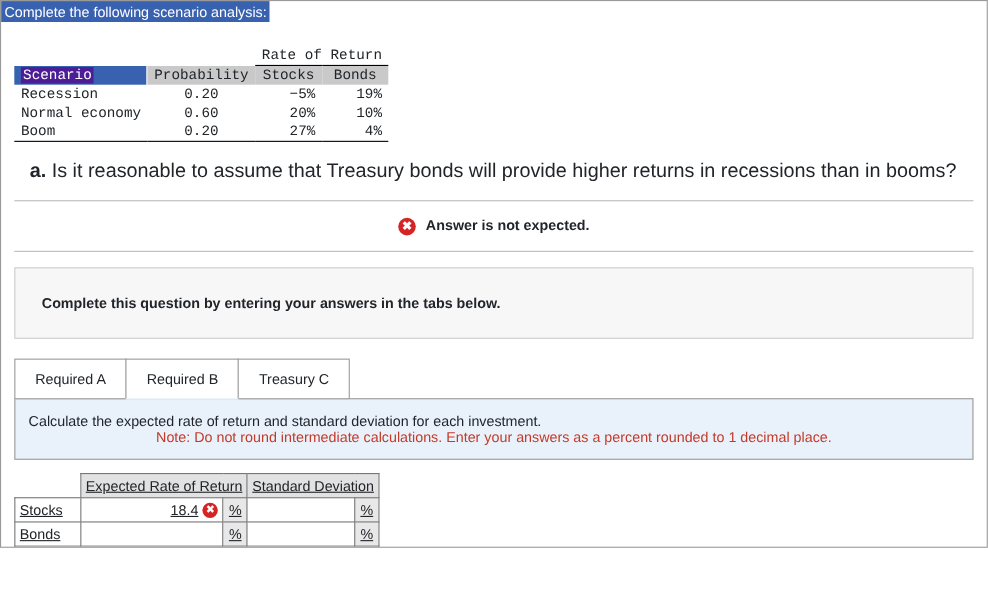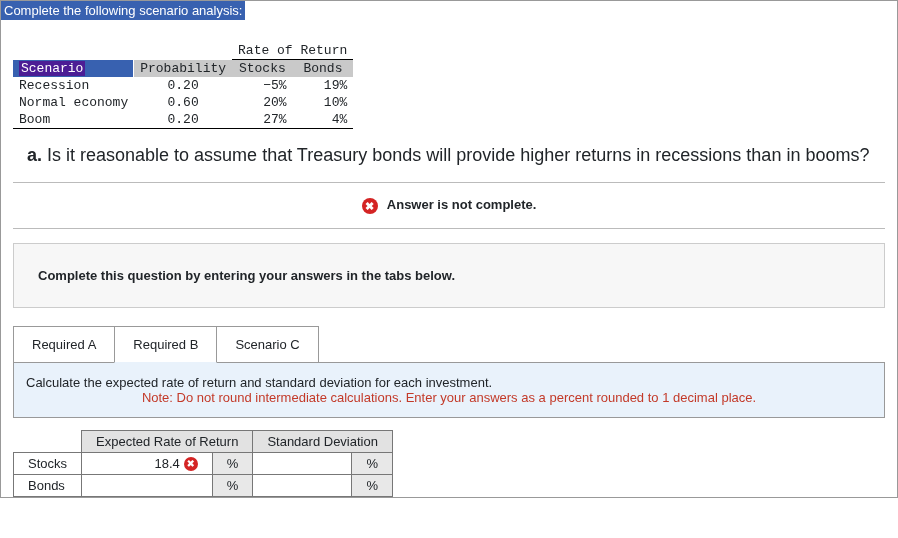--- a/index.html
+++ b/index.html
@@ -60,21 +60,21 @@
     .tab.active { border-bottom:1px solid #e9f2fb; font-weight:normal; position:relative; z-index:2;}
     .tab-panel {
       border:1px solid #999; margin-top:-1px; background:#e9f2fb;
       padding:12px; font-size:13px;
     }
     .tab-note { color:#c33a29;text-align:center; }
     .answer-table {
       border-collapse: collapse; margin-top:12px; font-size:13px;
     }
     .answer-table th, .answer-table td {
-      border:1px solid #777; padding:3px 14px; text-align:center;
+      border:1px solid #777; padding:3px 4px; text-align:center;text-decoration:underline;
     }
     .answer-table th { background:#e2e2e2; font-weight:normal; }
     .answer-table .row-label { text-align:left; background:#fff; font-weight:normal; min-width:60px;}
     .answer-table .val-cell { background:#fff; min-width:70px; text-align:right;}
     .answer-table .unit { background:#e8e8e8; width:22px;}
     .x-mark {
       display:inline-block; width:14px; height:14px; border-radius:50%;
       background:#d42424; color:#fff; font-size:10px; line-height:14px;
       text-align:center; margin-left:4px; vertical-align:middle;
     }
@@ -124,29 +124,29 @@
       </tr>
     </tbody>
   </table>
 
   <div class="questions">
     <div><b>a.</b><span> Is it reasonable to assume that Treasury bonds will provide higher returns in recessions than in booms?</span></div>
   </div>
 
   <div class="alert-bar">
     <span class="x-circle">✖</span>
-    <span>Answer is not complete.</span>
+    <span>Answer is not expected.</span>
   </div>
 
   <div class="instruction">Complete this question by entering your answers in the tabs below.</div>
 
   <div class="tabs">
     <div class="tab">Required A</div>
     <div class="tab active">Required B</div>
-    <div class="tab">Scenario C</div>
+    <div class="tab">Treasury C</div>
   </div>
 
   <div class="tab-panel">
     <div>Calculate the expected rate of return and standard deviation for each investment.</div>
     <div class="tab-note">Note: Do not round intermediate calculations. Enter your answers as a percent rounded to 1 decimal place.</div>
   </div>
 
   <table class="answer-table">
     <tbody>
         <tr>

